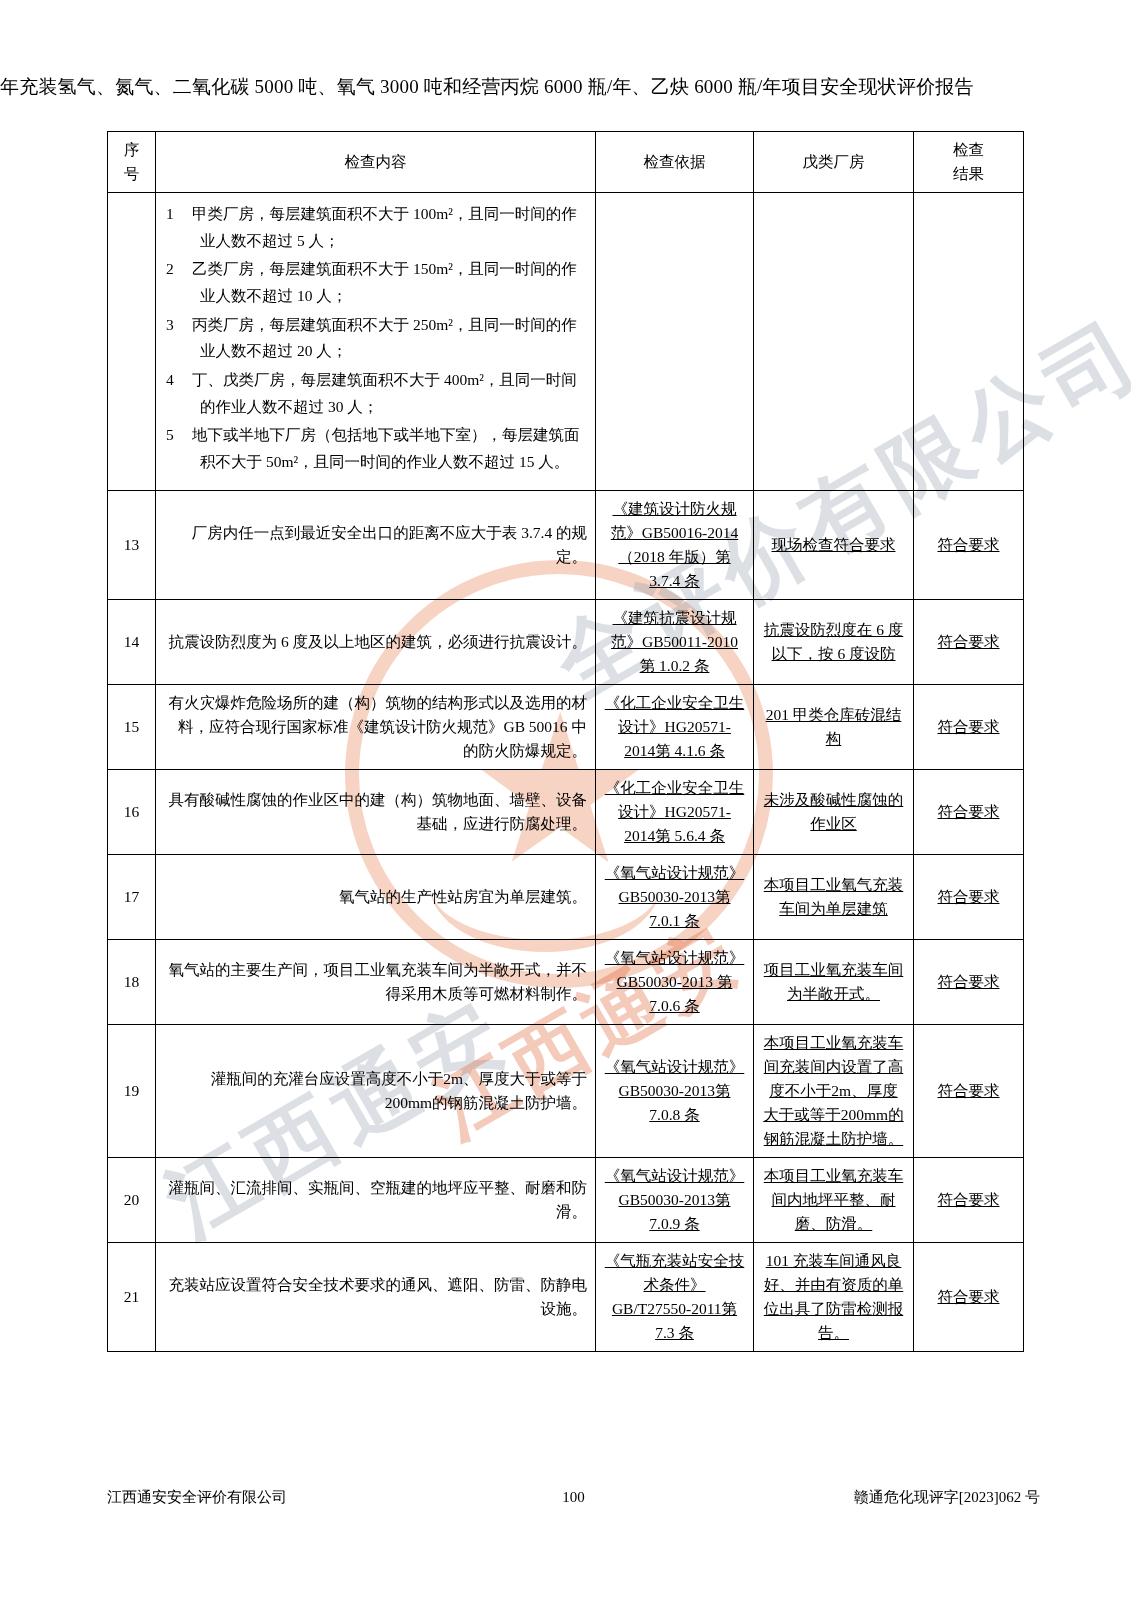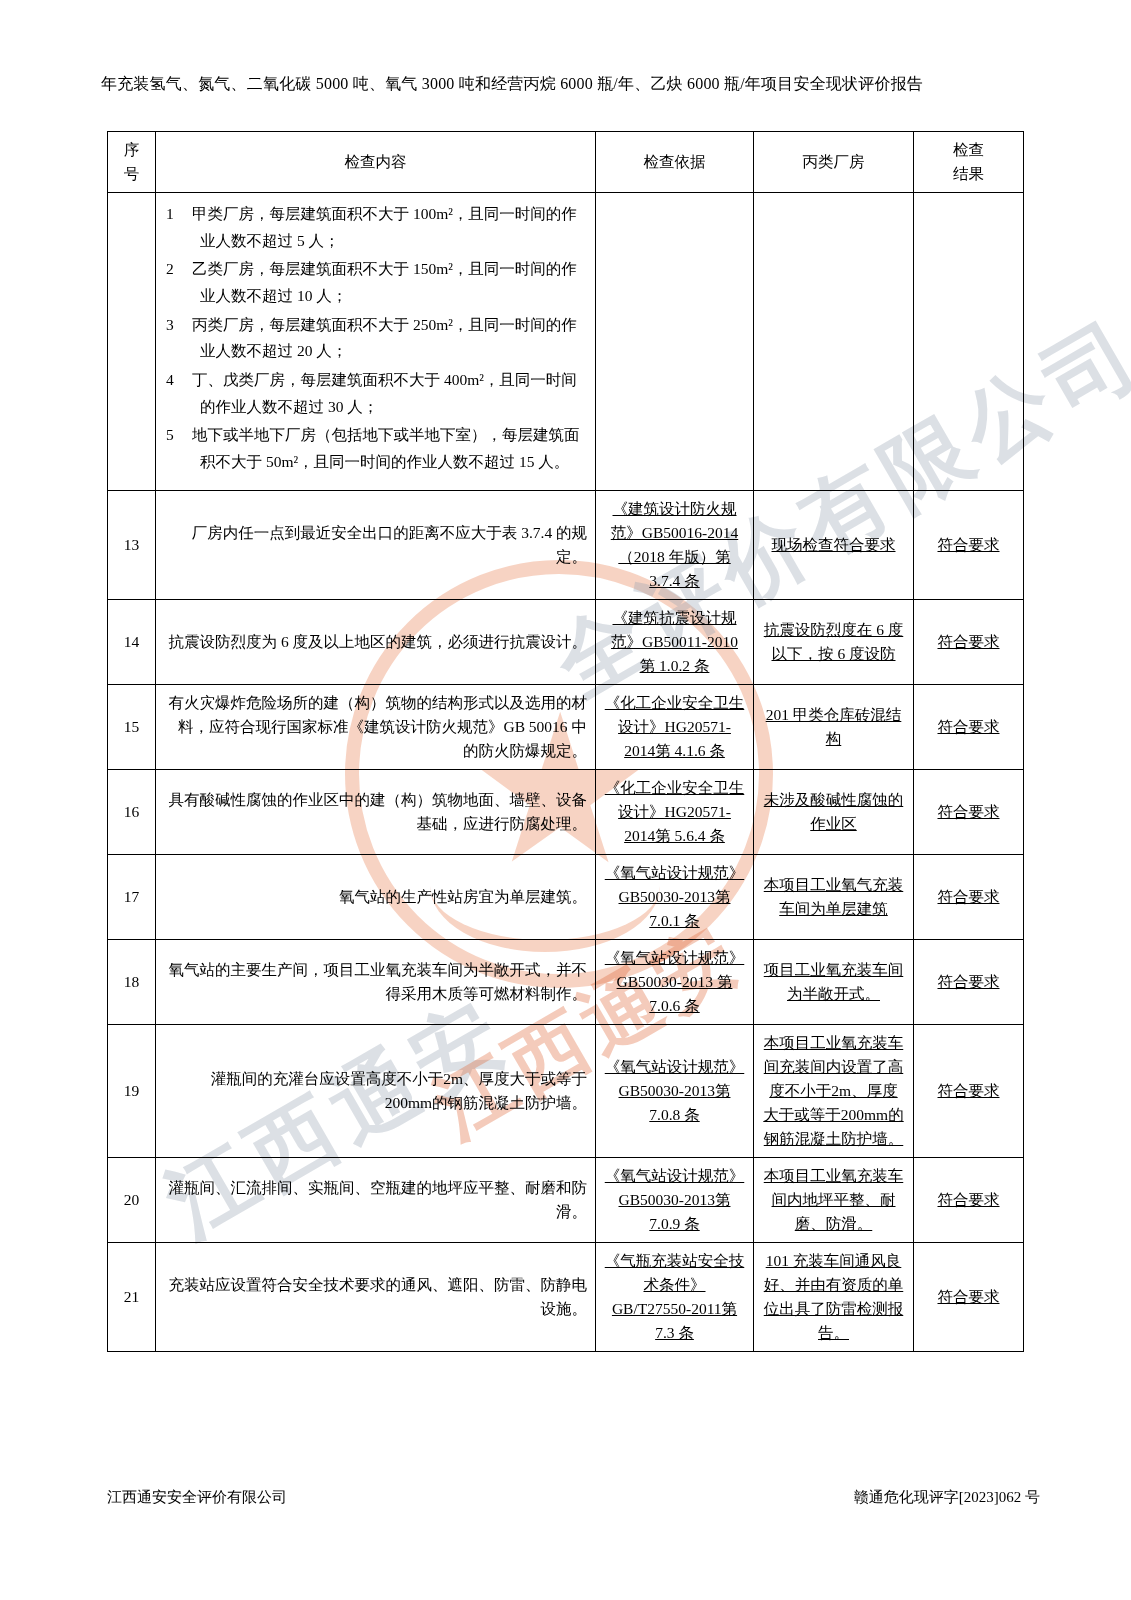--- a/index.html
+++ b/index.html
@@ -85,23 +85,23 @@
     height: 120px;
     border-bottom: 12px solid rgba(228, 110, 55, 0.30);
     border-radius: 0 0 50% 50%;
   }
 
   
   .doc-header {
     position: absolute;
     left: 0; right: 0;
     top: 74px;
-    text-align: center;
+    text-align: left;
     padding-right: 107px;
-    font-size: 16px;
+    font-size: 19px;
     letter-spacing: 0.2px;
     z-index: 10;
   }
   .doc-footer {
     position: absolute;
     left: 107px;
     right: 91px;
     top: 1488px;
     font-size: 15px;
     z-index: 10;
@@ -201,21 +201,21 @@
           <col class="c-res">
       </colgroup>
       <thead>
         <tr>
           <td class="hdr-two-line">
             <div>序</div>
             <div>号</div>
           </td>
           <td>检查内容</td>
           <td>检查依据</td>
-          <td>丙类厂房</td>
+          <td>戊类厂房</td>
           <td class="hdr-two-line">
             <div>检查</div>
             <div>结果</div>
           </td>
         </tr>
       </thead>
       <tbody>
 
         <tr>
           <td class="no"></td>
@@ -303,16 +303,17 @@
           <td class="basis">《气瓶充装站安全技术条件》GB/T27550-2011第 7.3 条</td>
           <td class="real">101 充装车间通风良好、并由有资质的单位出具了防雷检测报告。</td>
           <td class="result">符合要求</td>
         </tr>
       </tbody>
     </table>
   </div>
 
   <div class="doc-footer">
     <div class="footer-left">江西通安安全评价有限公司</div>
+    <div class="footer-center">100</div>
     <div class="footer-right">赣通危化现评字[2023]062 号</div>
   </div>
 
 </div>
 
 </body></html>

